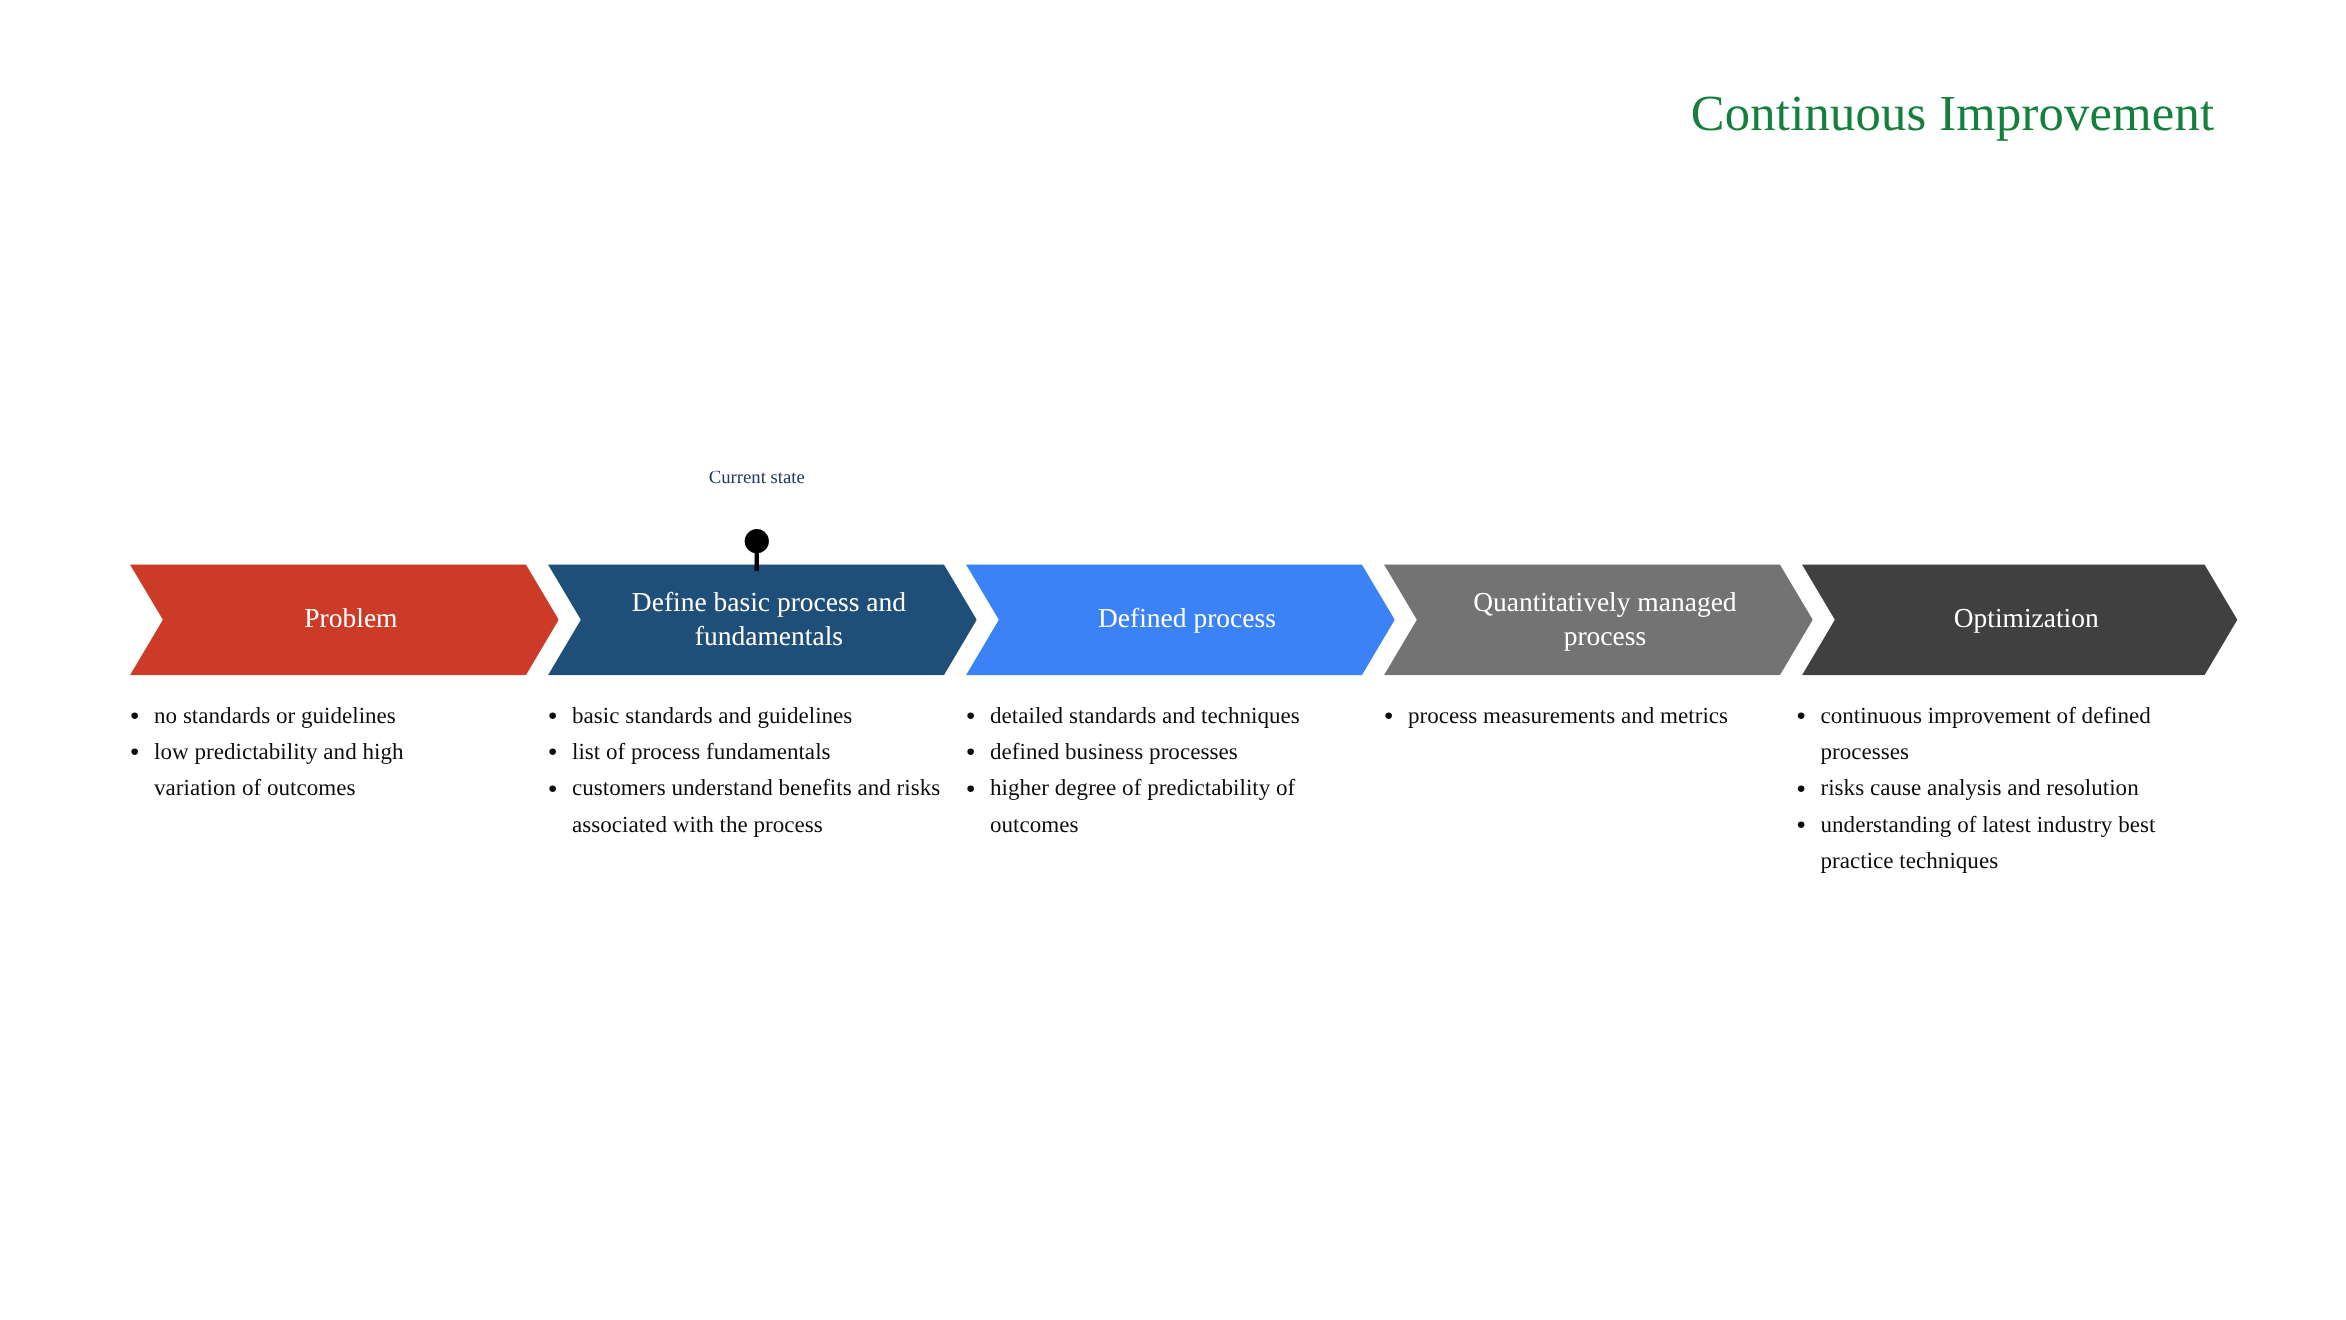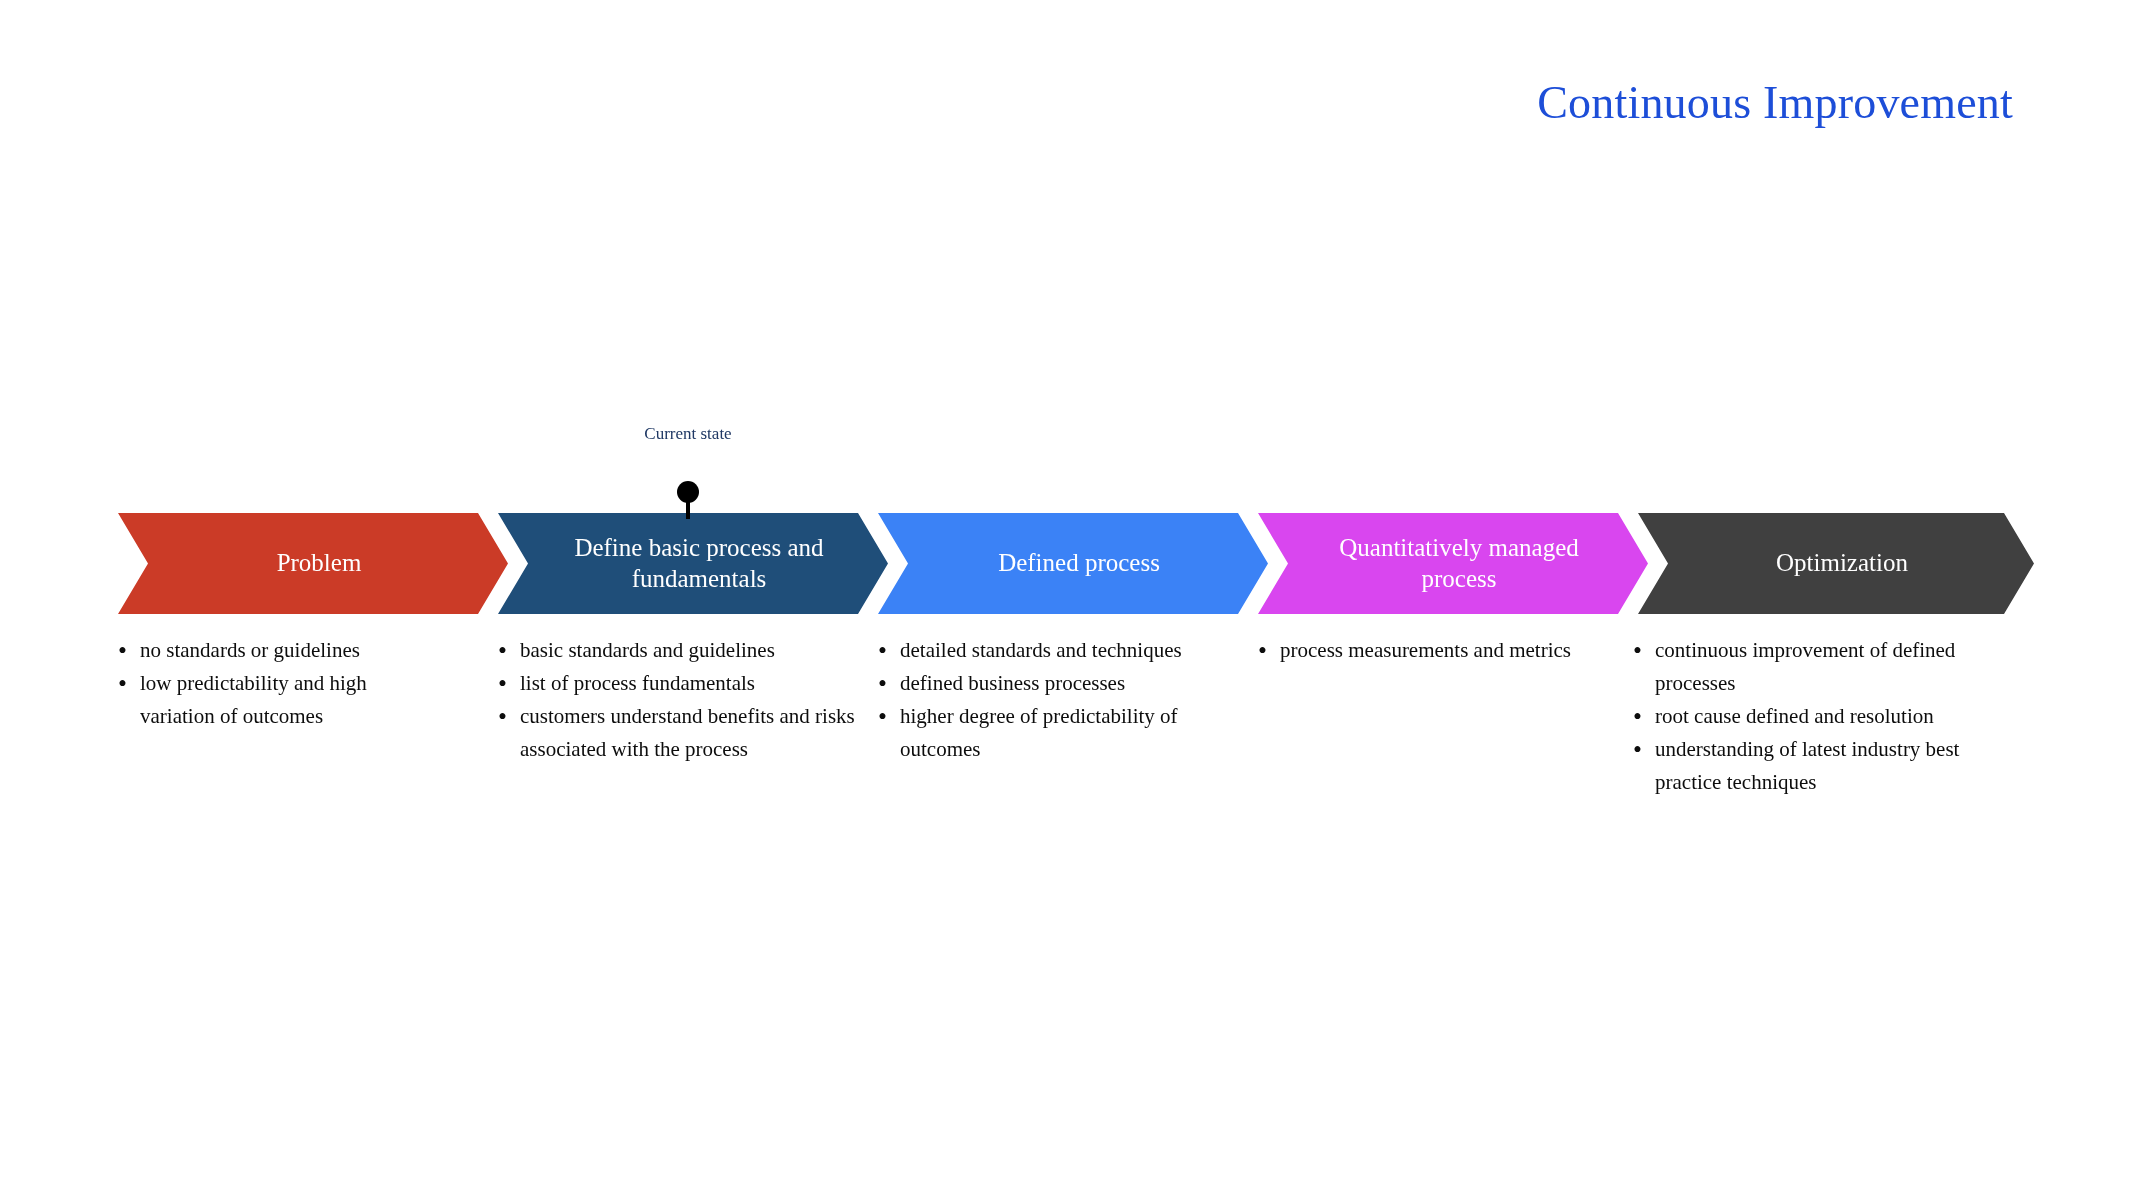--- a/index.html
+++ b/index.html
@@ -19,21 +19,21 @@
   
   #slide-title {
     position: absolute;
     left: 0;
     right: 120px;
     top: 78px;
     text-align: right;
     font-size: 46px;
     line-height: 1.1;
     letter-spacing: 0.2px;
-    color: #1d4ed8;
+    color: #15803d;
     white-space: nowrap;
   }
 
   
   #maturity-diagram {
     position: absolute;
     left: 0;
     top: 0;
     width: 2133px;
     height: 1200px;
@@ -150,21 +150,21 @@
   <div id="chevron-band">
       <div class="chevron" style="left: 0px; width: 390px; background: rgb(203, 59, 39);">
         <span class="chevron-label">Problem</span>
       </div>
       <div class="chevron" style="left: 380px; width: 390px; background: rgb(31, 78, 121);">
         <span class="chevron-label">Define basic process and fundamentals</span>
       </div>
       <div class="chevron" style="left: 760px; width: 390px; background: #3b82f6;">
         <span class="chevron-label">Defined process</span>
       </div>
-      <div class="chevron" style="left: 1140px; width: 390px; background: #d946ef;">
+      <div class="chevron" style="left: 1140px; width: 390px; background: #737373;">
         <span class="chevron-label">Quantitatively managed process</span>
       </div>
       <div class="chevron" style="left: 1520px; width: 396px; background: #404040; justify-content: flex-end;">
         <span class="chevron-label">Optimization</span>
       </div>
     </div>
 
   <div id="current-state-marker">
     <div id="current-state-label">Current state</div>
     <div id="current-state-pin-head"></div>
@@ -193,19 +193,19 @@
         </ul>
       </div>
       <div class="bullet-column" style="left: 1140px; width: 350px;">
         <ul class="bullet-list">
           <li class="bullet-item">process measurements and metrics</li>
         </ul>
       </div>
       <div class="bullet-column" style="left: 1515px; width: 350px;">
         <ul class="bullet-list">
           <li class="bullet-item">continuous improvement of defined processes</li>
-          <li class="bullet-item">root cause defined and resolution</li>
+          <li class="bullet-item">risks cause analysis and resolution</li>
           <li class="bullet-item">understanding of latest industry best practice techniques</li>
         </ul>
       </div>
     </div>
 
 </div>
 
 </body></html>

